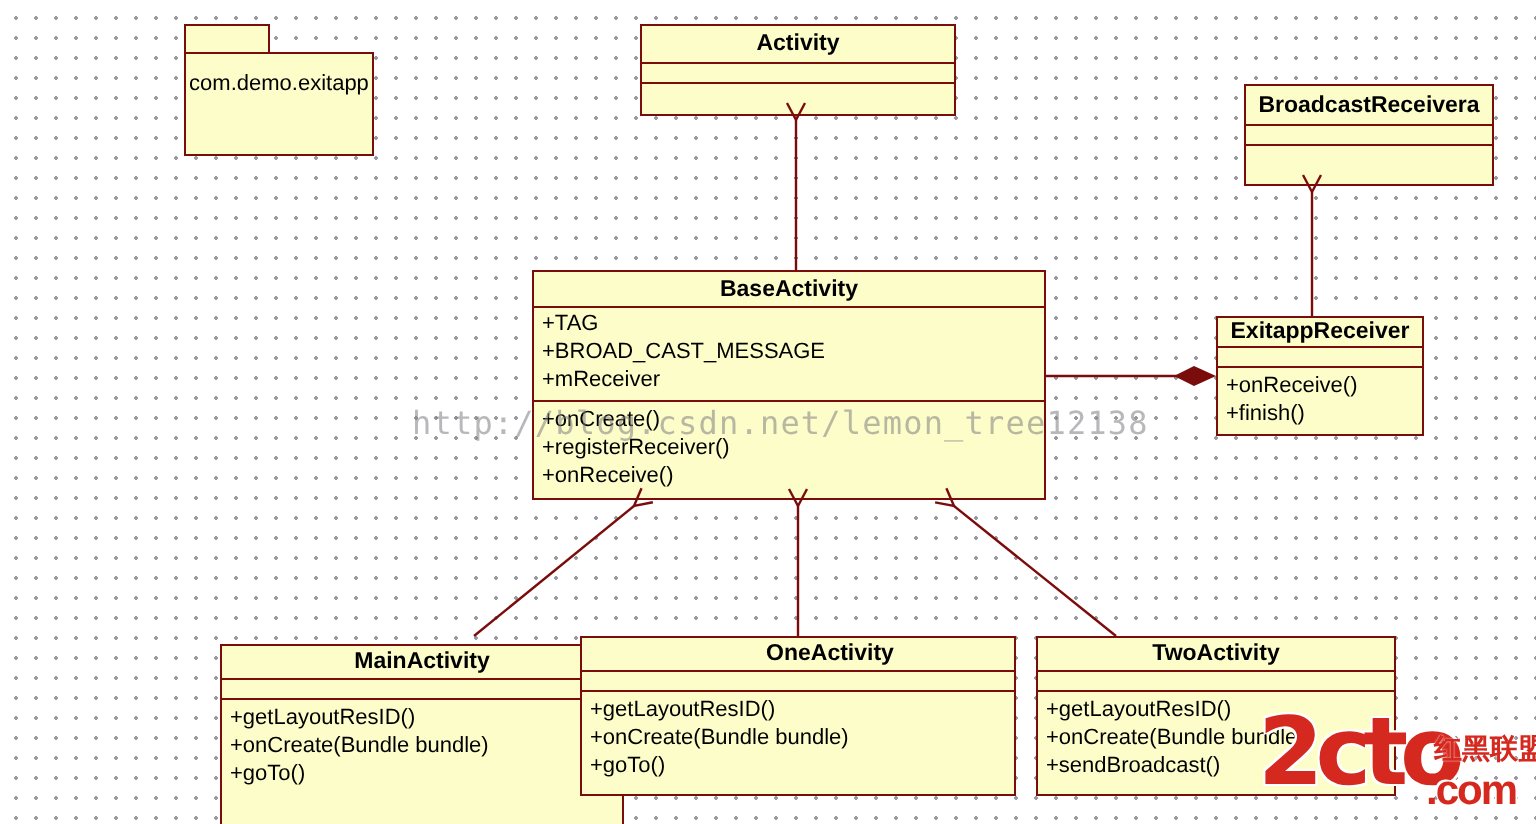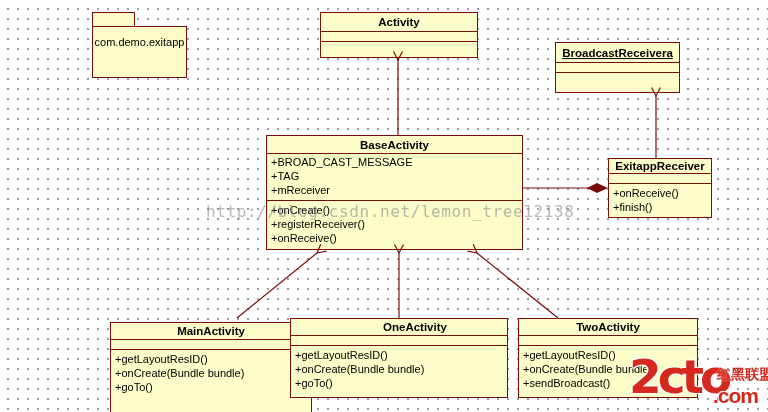--- a/index.html
+++ b/index.html
@@ -81,31 +81,31 @@
   <div id="pkg-body">
     <div class="pkg-label">com.demo.exitapp</div>
   </div>
 
   <div class="uml-box" style="left:320px;top:12px;width:158px;height:46px;">
     <div class="uml-title" style="height:19px;">Activity</div>
     <div class="uml-attrs" style="height:10px;"></div>
     <div class="uml-methods"></div>
   </div>
 
-  <div class="uml-box" style="left:555px;top:42px;width:125px;height:51px;text-decoration:underline;">
+  <div class="uml-box" style="left:622px;top:42px;width:125px;height:51px;">
     <div class="uml-title" style="height:20px;">BroadcastReceivera</div>
     <div class="uml-attrs" style="height:10px;"></div>
     <div class="uml-methods"></div>
   </div>
 
   <div class="uml-box" style="left:266px;top:135px;width:257px;height:115px;">
     <div class="uml-title" style="height:18px;">BaseActivity</div>
     <div class="uml-attrs" style="height:47px;">
+      <div class="uml-line">+TAG</div>
       <div class="uml-line">+BROAD_CAST_MESSAGE</div>
-      <div class="uml-line">+TAG</div>
       <div class="uml-line">+mReceiver</div>
     </div>
     <div class="uml-methods">
       <div class="uml-line">+onCreate()</div>
       <div class="uml-line">+registerReceiver()</div>
       <div class="uml-line">+onReceive()</div>
     </div>
   </div>
 
   <div class="uml-box" style="left:608px;top:158px;width:104px;height:60px;">

